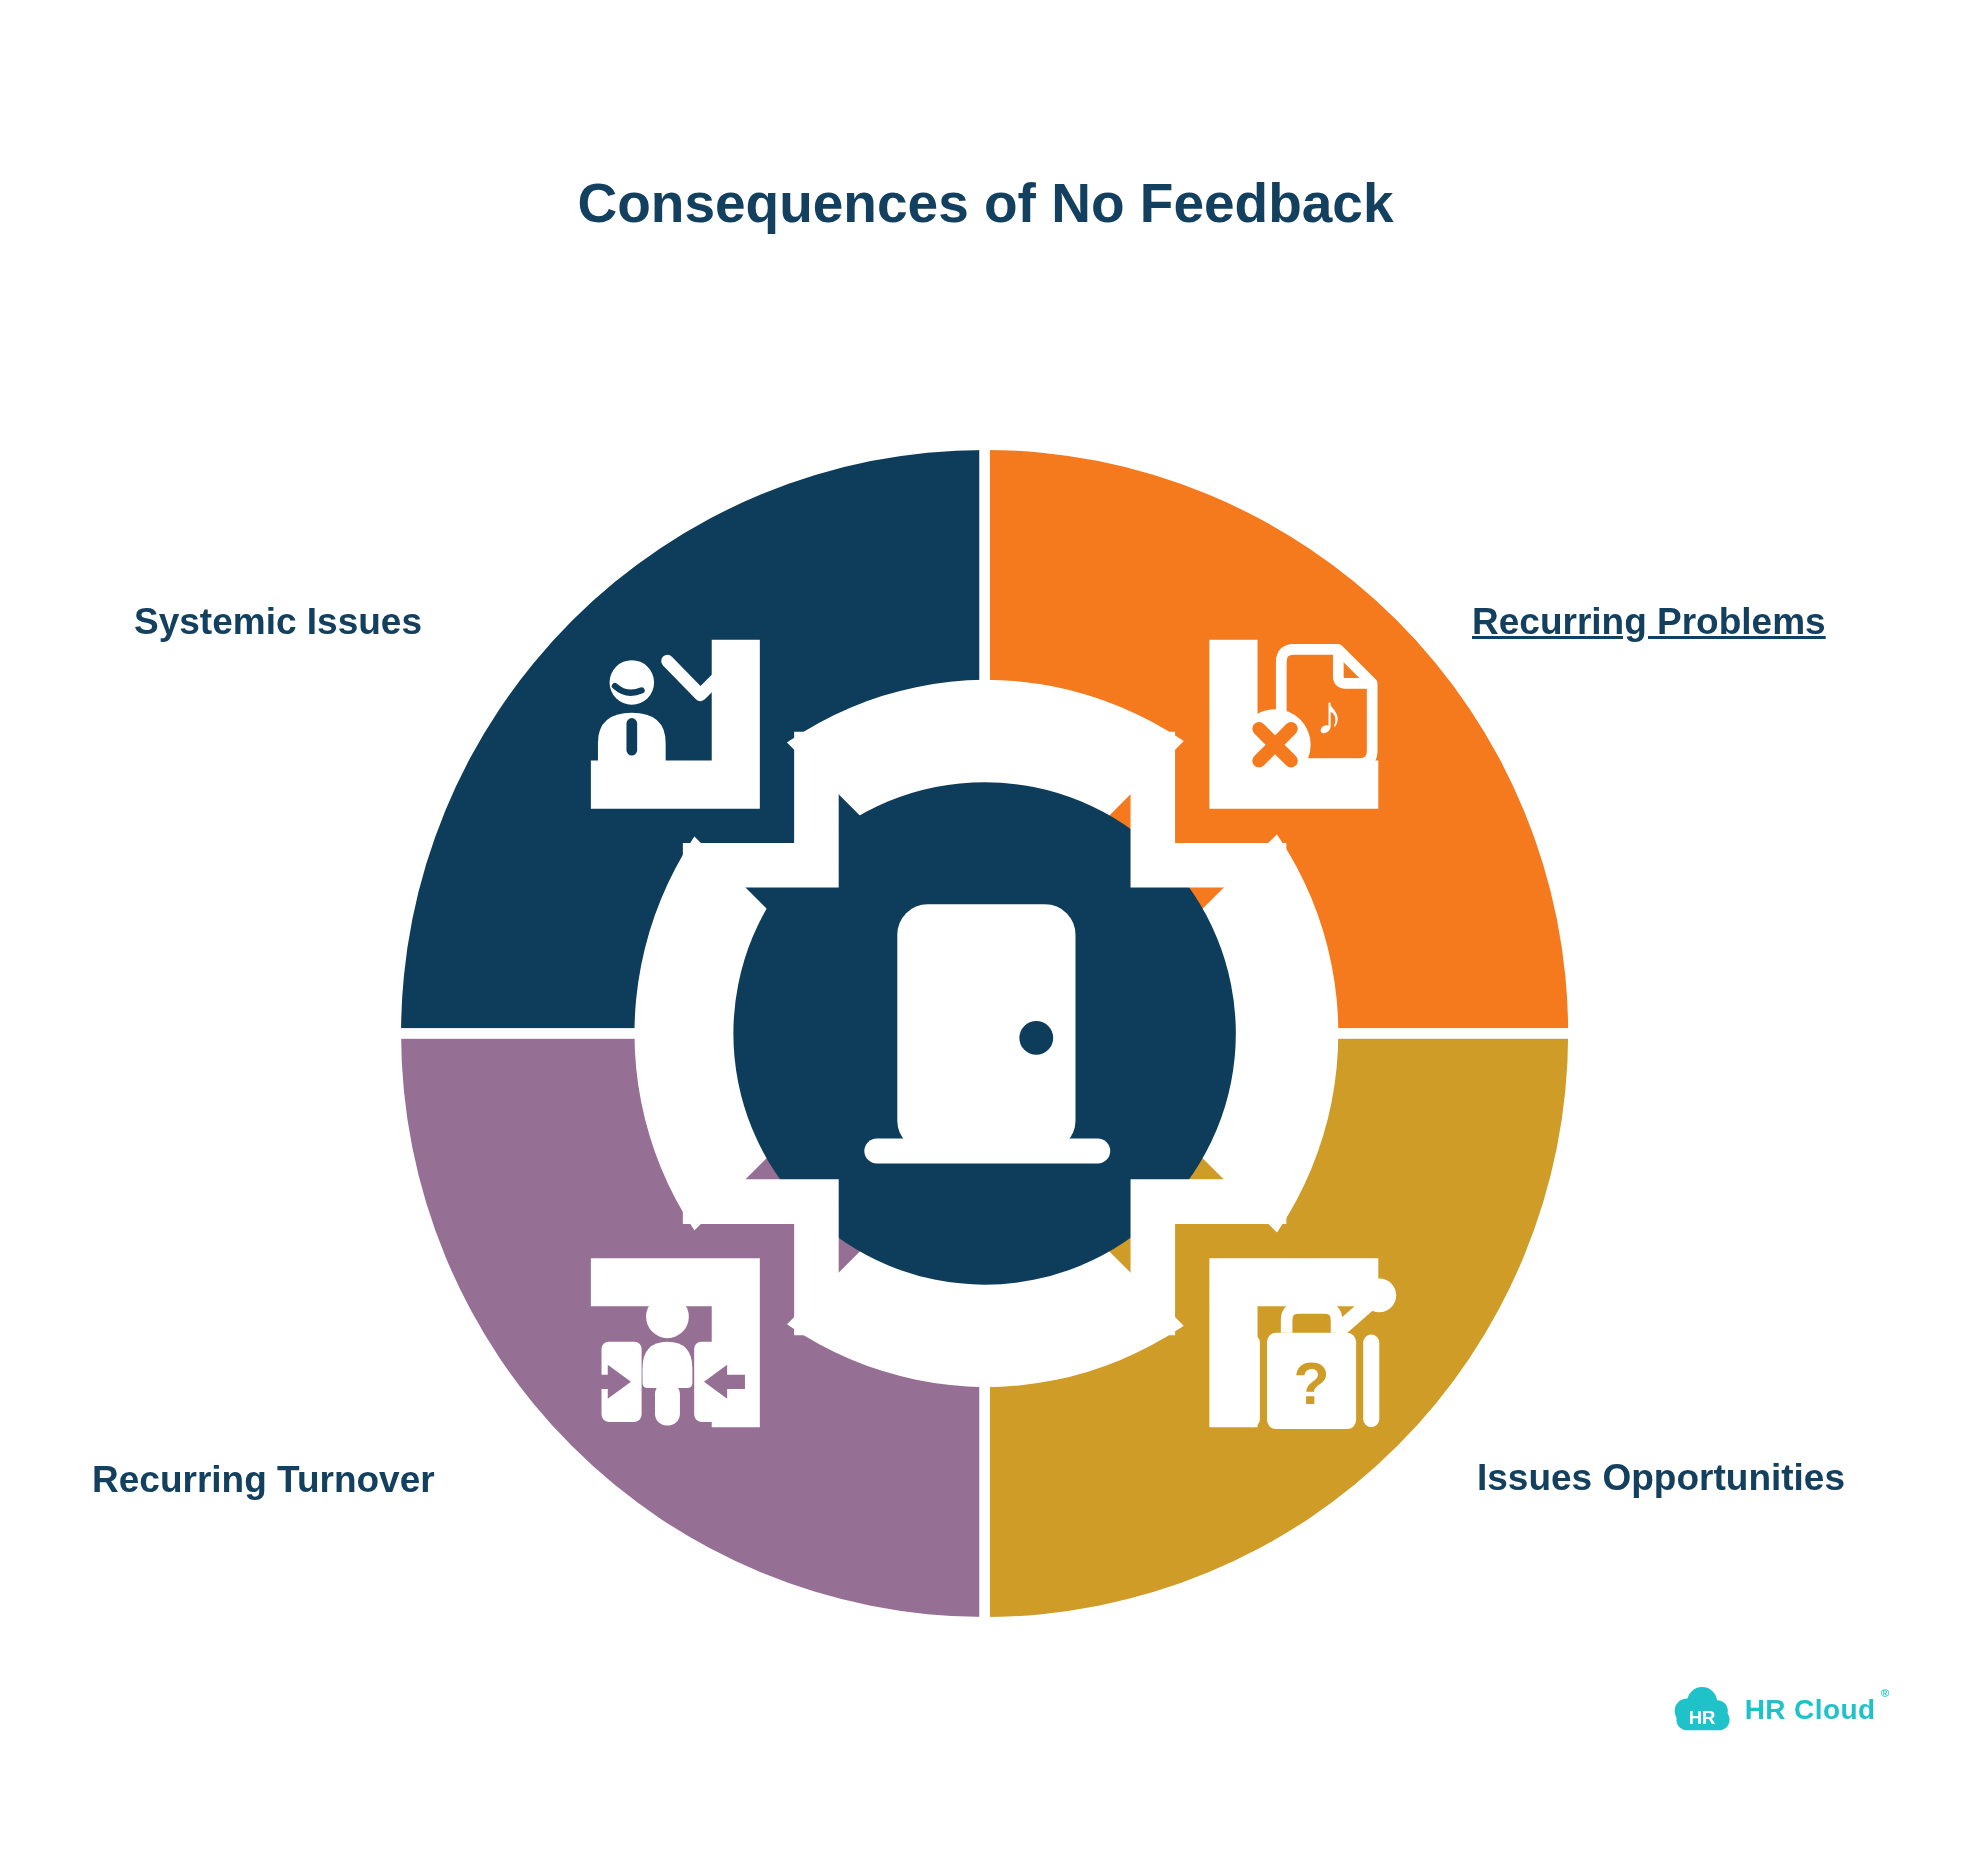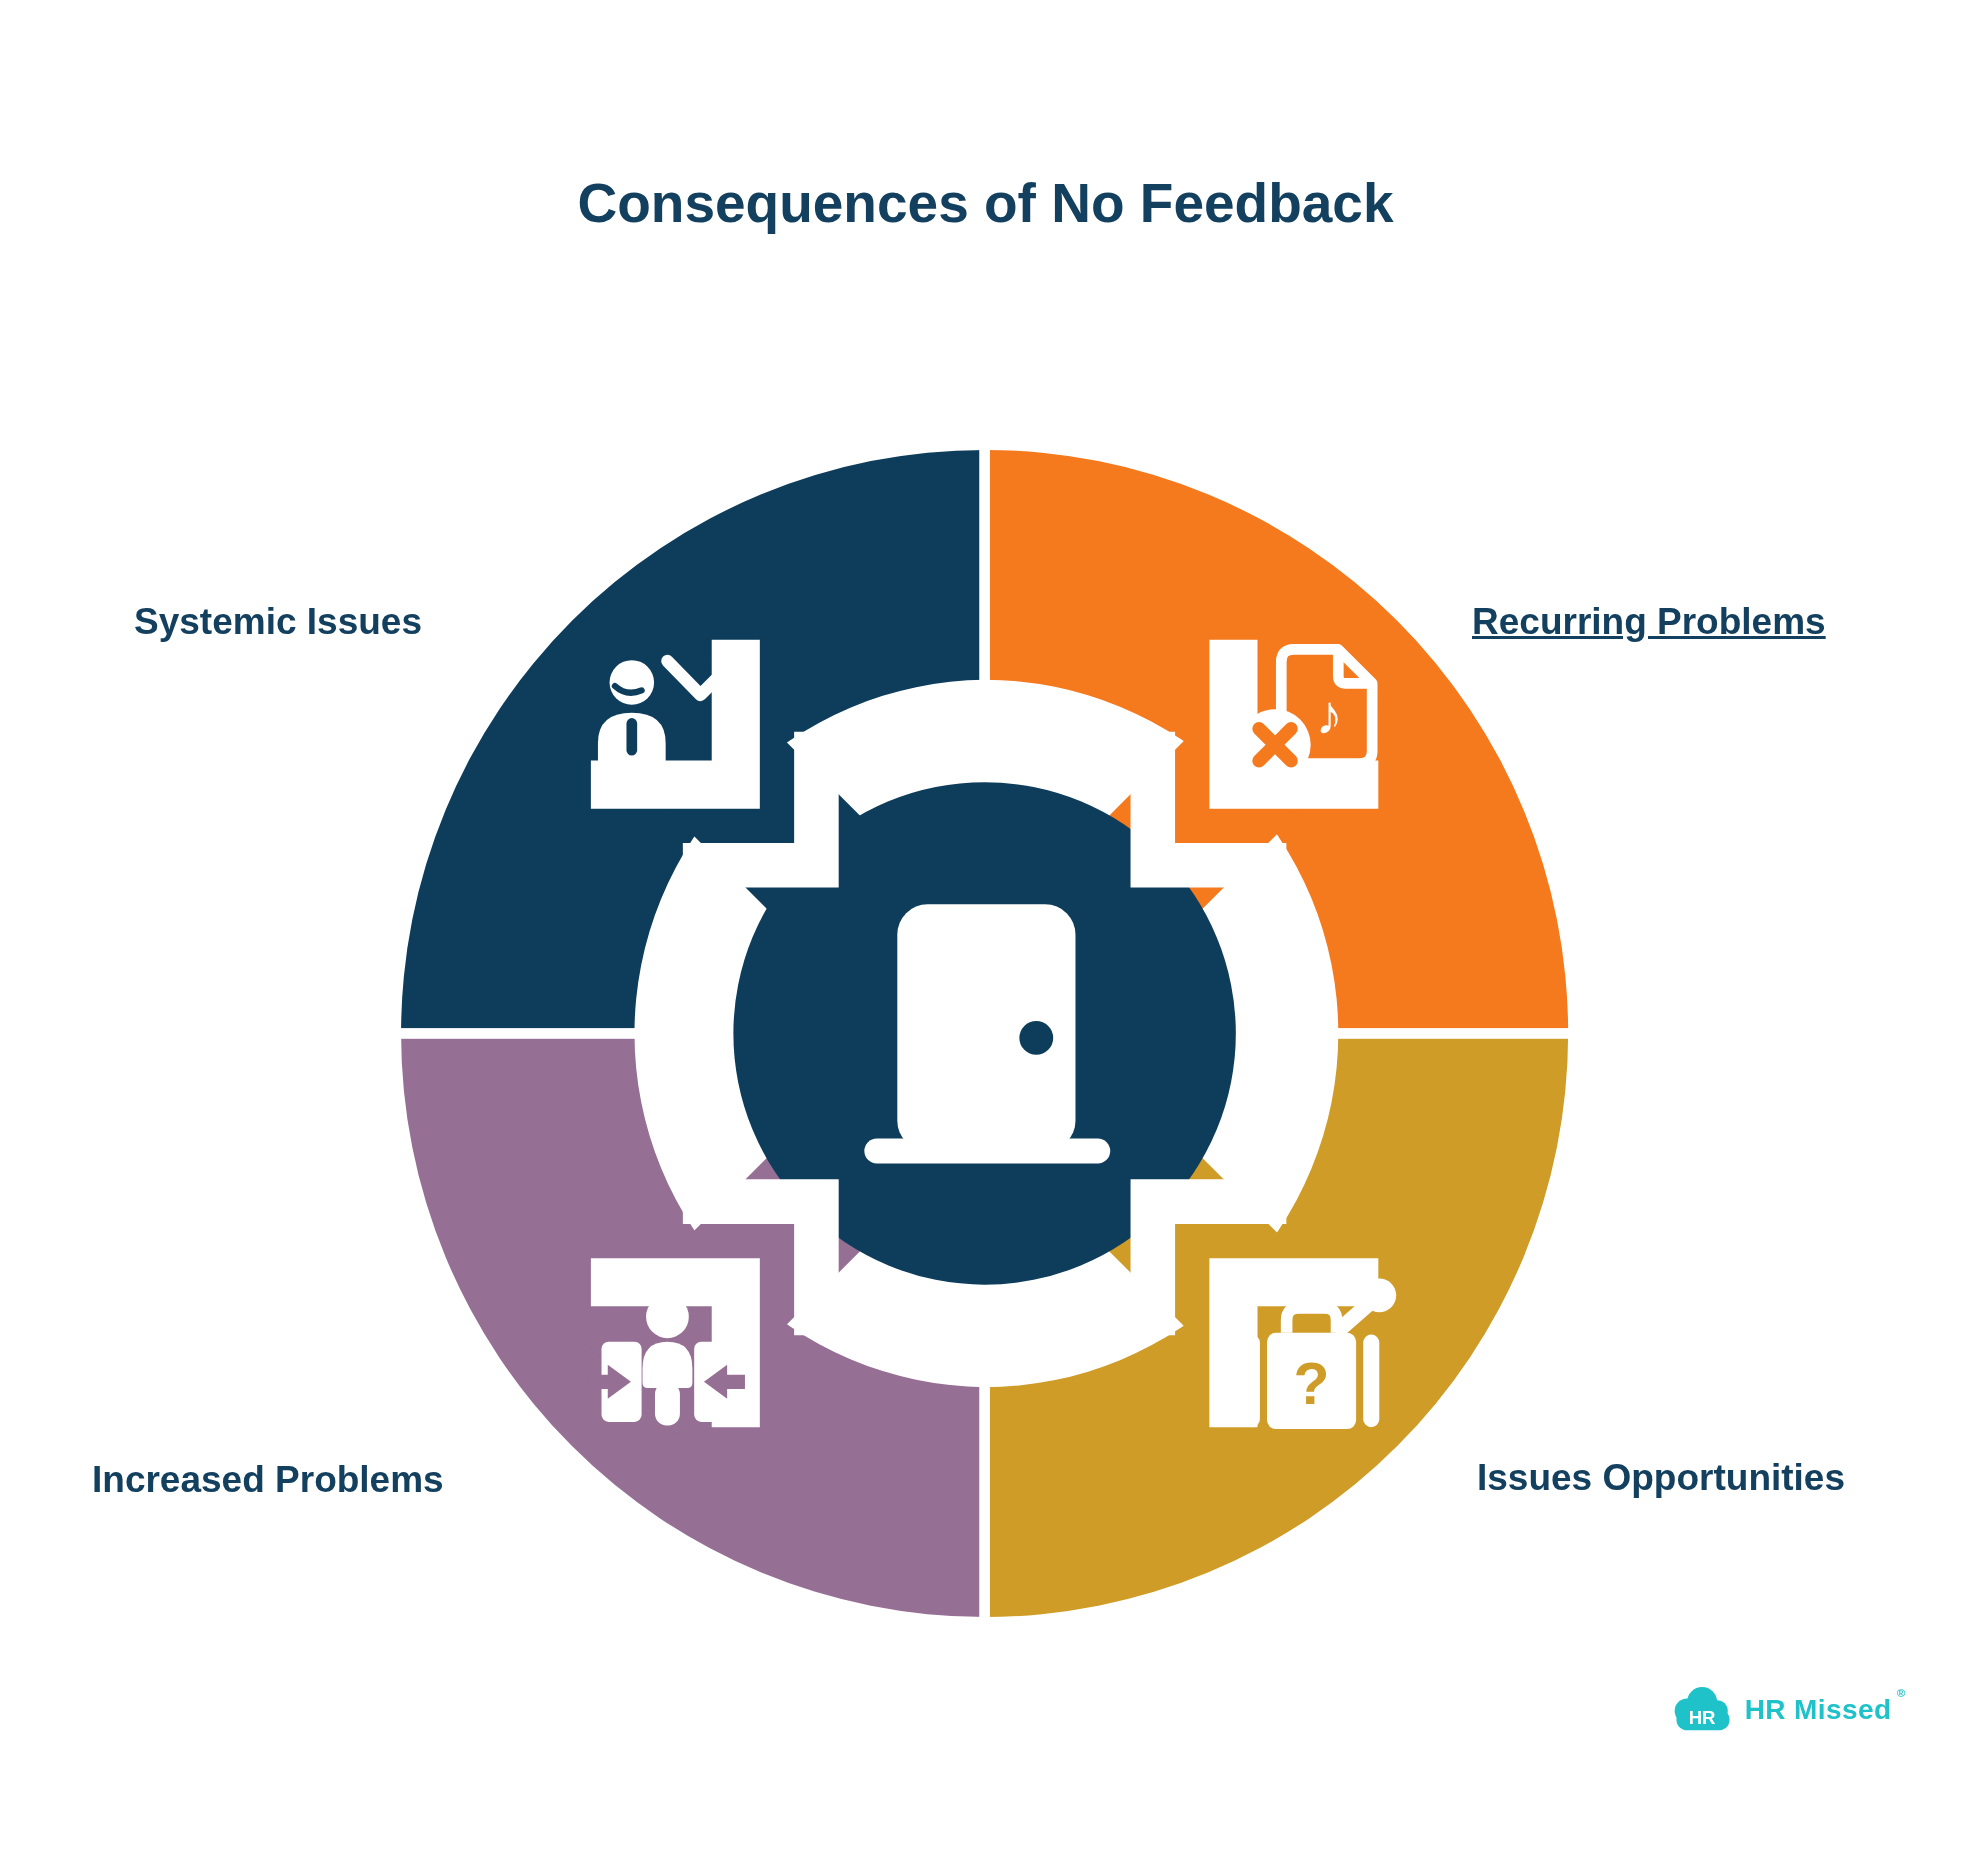--- a/index.html
+++ b/index.html
@@ -135,28 +135,28 @@
       <rect x="1396" y="1498" width="18" height="104" rx="9" fill="#ffffff"></rect>
       <rect x="1530" y="1498" width="18" height="104" rx="9" fill="#ffffff"></rect>
       <rect x="1422" y="1496" width="100" height="108" rx="10" fill="#ffffff"></rect>
       <text x="1472" y="1576" font-size="66" font-weight="700" fill="#d09c28" text-anchor="middle">?</text>
     </g>
   </svg>
 
   <div class="seg-label label-tl">Systemic Issues</div>
   <div class="seg-label label-tr">Recurring Problems</div>
   <div class="seg-label label-br">Issues Opportunities</div>
-  <div class="seg-label label-bl">Increased Problems</div>
+  <div class="seg-label label-bl">Recurring Turnover</div>
 
   <div class="logo">
     <svg width="62" height="52" viewBox="0 0 70 58">
       <circle cx="17" cy="30" r="14" fill="#1fc2c8"></circle>
       <circle cx="34" cy="20" r="17" fill="#1fc2c8"></circle>
       <circle cx="51" cy="30" r="12" fill="#1fc2c8"></circle>
       <rect x="5" y="28" width="60" height="24" rx="12" fill="#1fc2c8"></rect>
       <text x="34" y="45" font-size="21" font-weight="700" fill="#ffffff" text-anchor="middle">HR</text>
     </svg>
-    <span class="brand">HR Missed</span>
+    <span class="brand">HR Cloud</span>
     <span class="mark">®</span>
   </div>
 
 </div>
 
 
 </body></html>

